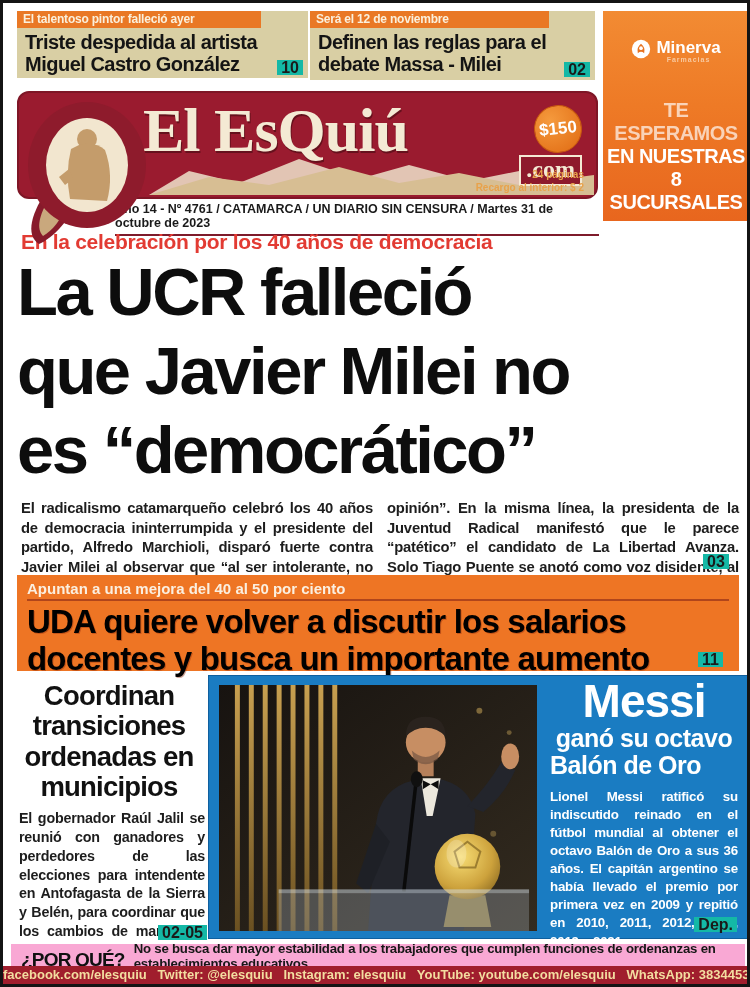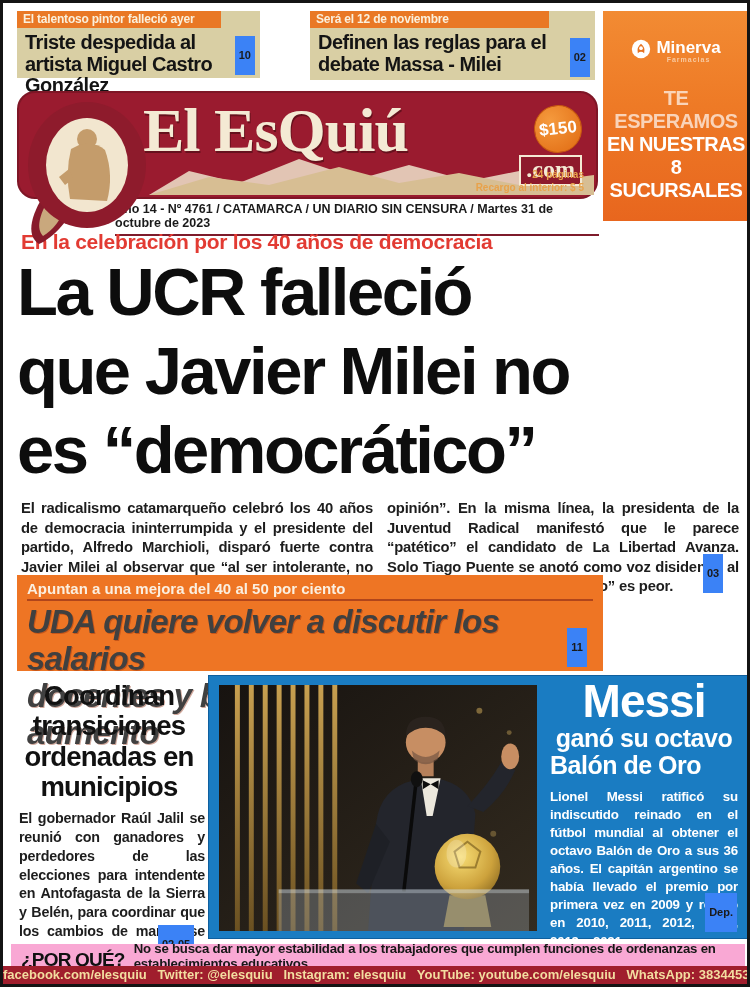--- a/index.html
+++ b/index.html
@@ -15,43 +15,43 @@
   .teaser { background:#D9CFA4; }
   .teaser .kickbar {
     background:#E97825; color:#FBF0DC; font-weight:bold; font-size:12px;
     padding:1px 6px 2px; width:84%; letter-spacing:-0.2px;
   }
   .teaser .thead {
     color:#141414; font-weight:bold; font-size:20px; line-height:1.08;
     letter-spacing:-0.5px; padding:4px 8px 2px;
   }
   .pagebadge {
-    position:absolute; background:#3b82f6; color:#1a1a1a; font-weight:bold;
-    font-size:11px; padding:12px 4px; line-height:15px;
+    position:absolute; background:#14b8a6; color:#1a1a1a; font-weight:bold;
+    font-size:16px; padding:0 4px; line-height:15px;
   }
 
   
   #minerva-ad {
     left:600px; top:8px; width:146px; height:210px;
     background:linear-gradient(180deg,#F28B33 0%, #EE7A26 45%, #E8661E 100%);
     color:#fff; text-align:center;
   }
   #minerva-ad .brandrow { margin-top:28px; display:flex; justify-content:center; align-items:center; gap:5px; }
   #minerva-ad .brandrow svg { width:20px; height:20px; }
   #minerva-ad .brandname { font-size:17px; font-weight:bold; line-height:1; text-align:left; }
   #minerva-ad .brandsub { font-size:7px; font-weight:bold; color:#F8C9A0; letter-spacing:1px; }
-  #minerva-ad .l1 { margin-top:24px; font-size:20px; font-weight:bold; color:rgba(255,255,255,0.68); letter-spacing:-0.5px; }
+  #minerva-ad .l1 { margin-top:36px; font-size:20px; font-weight:bold; color:rgba(255,255,255,0.68); letter-spacing:-0.5px; }
   #minerva-ad .l2 { font-size:20px; font-weight:bold; letter-spacing:-0.5px; }
   #minerva-ad .l3 { font-size:20px; font-weight:bold; letter-spacing:-0.5px; }
   #minerva-ad .tag { margin-top:30px; font-size:10px; font-weight:bold; letter-spacing:3px; color:rgba(255,255,255,0.92); }
 
   
   #masthead {
     left:14px; top:88px; width:581px; height:108px;
-    background:#9A1B2F; border-radius:18px; border:2px solid #7E1626;
+    background:#9A1B2F; border-radius:12px; border:2px solid #7E1626;
   }
   #q-logo { position:absolute; left:-4px; top:2px; width:140px; height:150px; z-index:3; }
   #masthead .title {
     position:absolute; left:124px; top:2px; width:390px;
     font-family:"Liberation Serif", serif; font-weight:bold;
     font-size:62px; color:#F4EAD4; letter-spacing:-1px; white-space:nowrap;
     text-shadow:1px 2px 0 rgba(60,10,15,0.55); z-index:2;
   }
   #masthead .mountains { position:absolute; left:130px; bottom:2px; width:445px; height:46px; z-index:1; }
   #price-badge {
@@ -84,32 +84,31 @@
     color:#0d0d0d; font-weight:900; font-size:67px; line-height:79px;
     letter-spacing:-2.5px; white-space:pre-line;
   }
   .introcol {
     top:496px; width:352px; color:#1d1d1d; font-weight:bold; font-size:14.8px;
     line-height:1.32; text-align:justify; letter-spacing:-0.2px;
   }
 
   
   #uda-banner {
-    left:14px; top:572px; width:586px; height:96px;
+    left:14px; top:572px; width:722px; height:96px;
     background:#EE7524; padding:5px 10px 6px;
   }
   #uda-banner .bkick {
     color:#FBEFE0; font-weight:bold; font-size:15px;
     border-bottom:2px solid rgba(125,30,20,0.55); padding-bottom:2px; margin-bottom:3px;
   }
   #uda-banner .bhead {
-    color:#404040; font-weight:bold; font-size:33px; line-height:1.12;
+    color:#000000; font-weight:bold; font-size:33px; line-height:1.12;
     letter-spacing:-0.8px; white-space:pre-line;
     text-shadow:1px 1px 0 rgba(140,40,10,0.4);
-    font-style:italic;
   }
 
   
   #muni-head {
     left:10px; top:678px; width:192px; text-align:center;
     color:#111; font-weight:bold; font-size:27.5px; line-height:1.1; letter-spacing:-0.8px;
   }
   #muni-body {
     left:16px; top:806px; width:186px; color:#1d1d1d; font-weight:bold;
     font-size:14.3px; line-height:1.32; text-align:justify; letter-spacing:-0.2px;
@@ -139,21 +138,21 @@
     left:0; bottom:0; width:100%; height:18px; background:#A01E2D;
     color:#F3DDA0; font-weight:bold; font-size:13px; text-align:center;
     line-height:18px; white-space:pre;
   }
 </style>
 </head>
 <body>
 
 <div id="page">
 
-  <div class="abs teaser" style="left:14px; top:8px; width:243px; height:67px;">
+  <div class="abs teaser" style="left:14px; top:8px; width:291px; height:67px;">
     <div class="kickbar">El talentoso pintor falleció ayer</div>
     <div class="thead">Triste despedida al artista Miguel Castro González</div>
     <span class="pagebadge" style="right:5px; bottom:3px;">10</span>
   </div>
 
   <div class="abs teaser" style="left:307px; top:8px; width:285px; height:69px;">
     <div class="kickbar">Será el 12 de noviembre</div>
     <div class="thead">Definen las reglas para el debate Massa - Milei</div>
     <span class="pagebadge" style="right:5px; bottom:3px;">02</span>
   </div>
@@ -194,21 +193,21 @@
     <span class="mountains">
       <svg viewBox="0 0 445 46" width="445" height="46" preserveAspectRatio="none">
         <path d="M0 46 L40 22 L90 34 L150 10 L210 30 L260 16 L320 32 L380 20 L445 34 L445 46 Z" fill="#EFE3CB" opacity="0.85"></path>
         <path d="M0 46 L60 28 L120 36 L190 18 L250 34 L310 24 L370 36 L445 26 L445 46 Z" fill="#D7BE93"></path>
       </svg>
     </span>
     <div id="price-badge">$150</div>
     <div id="dotcom">.com</div>
     <div id="mast-notes">
       <div>24 páginas</div>
-      <div>Recargo al interior: $ 5</div>
+      <div>Recargo al interior: $ 2</div>
     </div>
   </div>
 
   <div class="abs" id="dateline">Año 14 - Nº 4761 / CATAMARCA / UN DIARIO SIN CENSURA / Martes 31 de octubre de 2023</div>
 
   <div class="abs" id="lead-kicker">En la celebración por los 40 años de democracia</div>
   <div class="abs" id="lead-headline">La UCR falleció
 que Javier Milei no
 es “democrático”</div>
   <div class="abs introcol" style="left:18px;">El radicalismo catamarqueño celebró los 40 años de democracia ininterrumpida y el presidente del partido, Alfredo Marchioli, disparó fuerte contra Javier Milei al observar que “al ser intolerante, no es democrático, hay que saber convivir con las distintas corrientes de</div>

